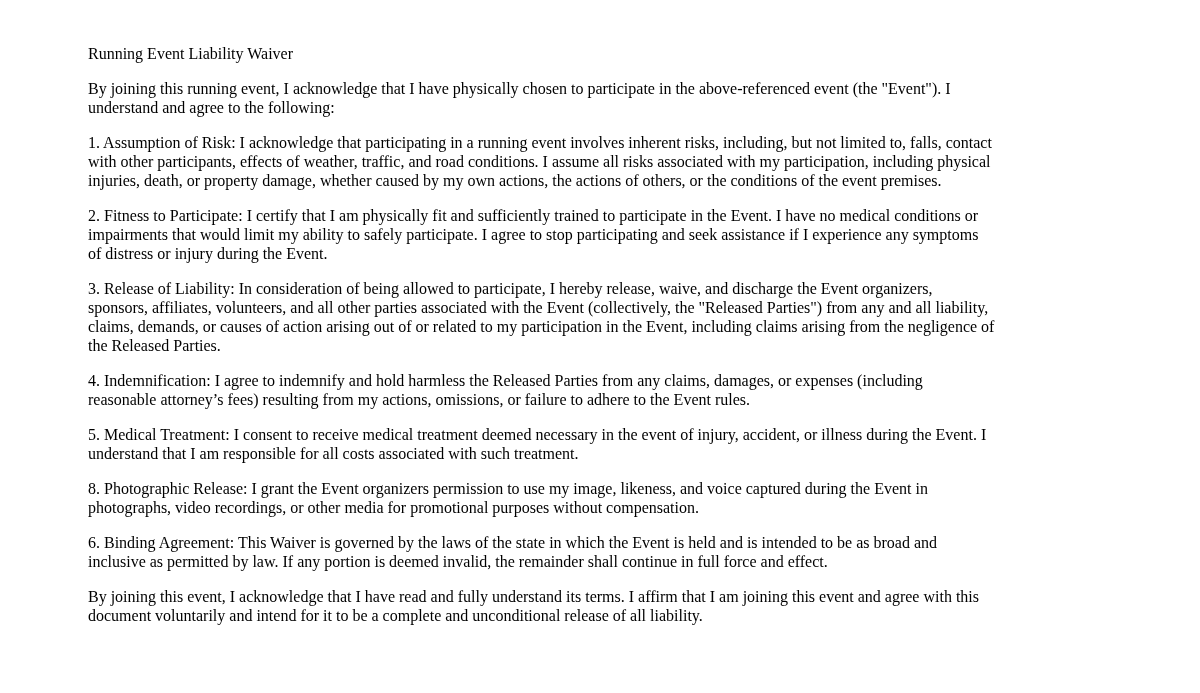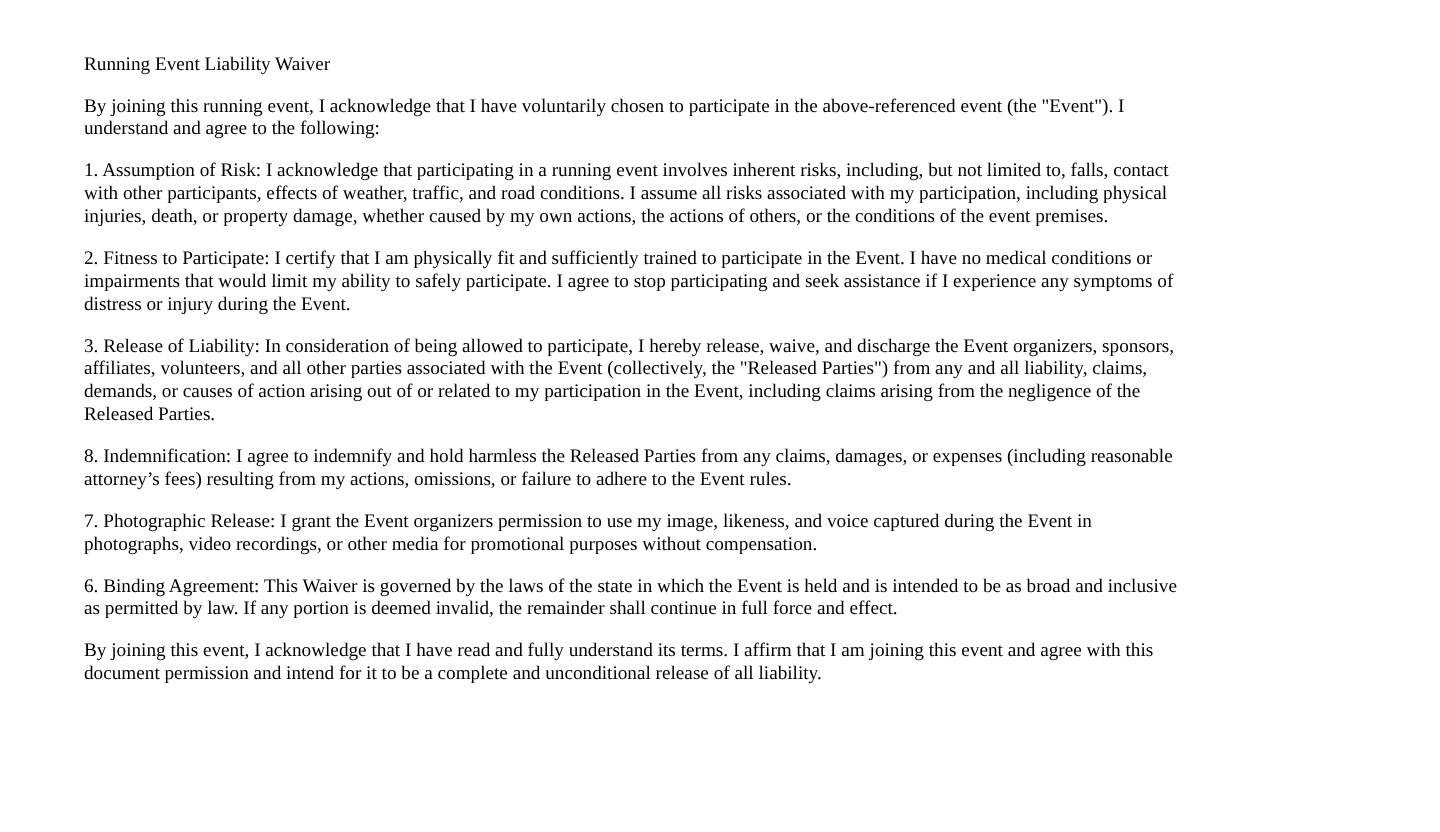--- a/index.html
+++ b/index.html
@@ -10,37 +10,38 @@
   body {
     width: 1200px;
     height: 693px;
     overflow: hidden;
     font-family: "Liberation Serif", "DejaVu Serif", serif;
     font-size: 16px;
     line-height: 19px;
     color: #000000;
   }
   .page {
-    padding: 44px 49px 0 70px;
+    padding: 44px 49px 0 88px;
     box-sizing: border-box;
     width: 1044px;
   }
   .page p {
     margin: 0 0 16px 0;
   }
   .doc-title {
     font-weight: normal;
   }
 </style>
 </head>
 <body>
 
 <main class="page">
   <p class="doc-title">Running Event Liability Waiver</p>
-  <p>By joining this running event, I acknowledge that I have voluntarily chosen to participate in the above-referenced event (the "Event"). I understand and agree to the following:</p>
+  <p>By joining this running event, I acknowledge that I have physically chosen to participate in the above-referenced event (the "Event"). I understand and agree to the following:</p>
   <p>1. Assumption of Risk: I acknowledge that participating in a running event involves inherent risks, including, but not limited to, falls, contact with other participants, effects of weather, traffic, and road conditions. I assume all risks associated with my participation, including physical injuries, death, or property damage, whether caused by my own actions, the actions of others, or the conditions of the event premises.</p>
   <p>2. Fitness to Participate: I certify that I am physically fit and sufficiently trained to participate in the Event. I have no medical conditions or impairments that would limit my ability to safely participate. I agree to stop participating and seek assistance if I experience any symptoms of distress or injury during the Event.</p>
   <p>3. Release of Liability: In consideration of being allowed to participate, I hereby release, waive, and discharge the Event organizers, sponsors, affiliates, volunteers, and all other parties associated with the Event (collectively, the "Released Parties") from any and all liability, claims, demands, or causes of action arising out of or related to my participation in the Event, including claims arising from the negligence of the Released Parties.</p>
-  <p>8. Indemnification: I agree to indemnify and hold harmless the Released Parties from any claims, damages, or expenses (including reasonable attorney’s fees) resulting from my actions, omissions, or failure to adhere to the Event rules.</p>
-  <p>7. Photographic Release: I grant the Event organizers permission to use my image, likeness, and voice captured during the Event in photographs, video recordings, or other media for promotional purposes without compensation.</p>
+  <p>4. Indemnification: I agree to indemnify and hold harmless the Released Parties from any claims, damages, or expenses (including reasonable attorney’s fees) resulting from my actions, omissions, or failure to adhere to the Event rules.</p>
+  <p>5. Medical Treatment: I consent to receive medical treatment deemed necessary in the event of injury, accident, or illness during the Event. I understand that I am responsible for all costs associated with such treatment.</p>
+  <p>8. Photographic Release: I grant the Event organizers permission to use my image, likeness, and voice captured during the Event in photographs, video recordings, or other media for promotional purposes without compensation.</p>
   <p>6. Binding Agreement: This Waiver is governed by the laws of the state in which the Event is held and is intended to be as broad and inclusive as permitted by law. If any portion is deemed invalid, the remainder shall continue in full force and effect.</p>
-  <p>By joining this event, I acknowledge that I have read and fully understand its terms. I affirm that I am joining this event and agree with this document permission and intend for it to be a complete and unconditional release of all liability.</p>
+  <p>By joining this event, I acknowledge that I have read and fully understand its terms. I affirm that I am joining this event and agree with this document voluntarily and intend for it to be a complete and unconditional release of all liability.</p>
 </main>
 
 </body></html>

